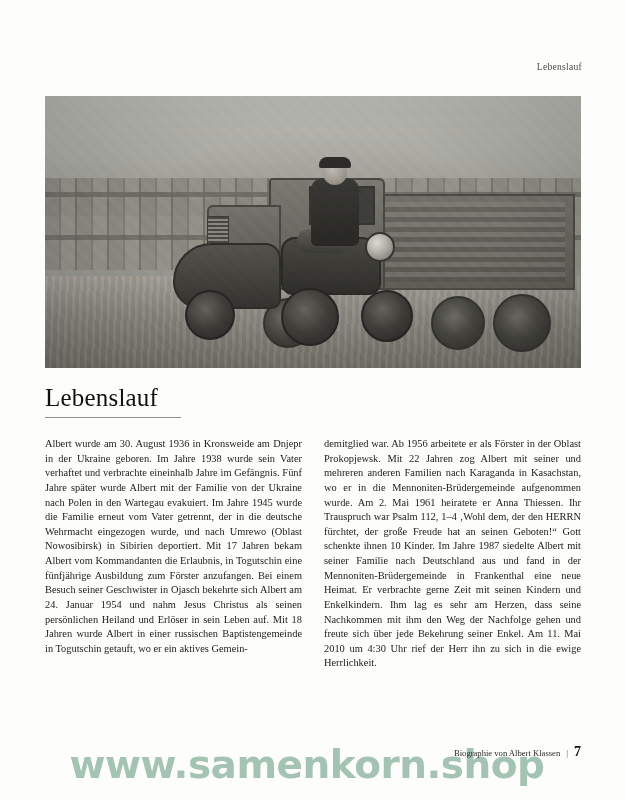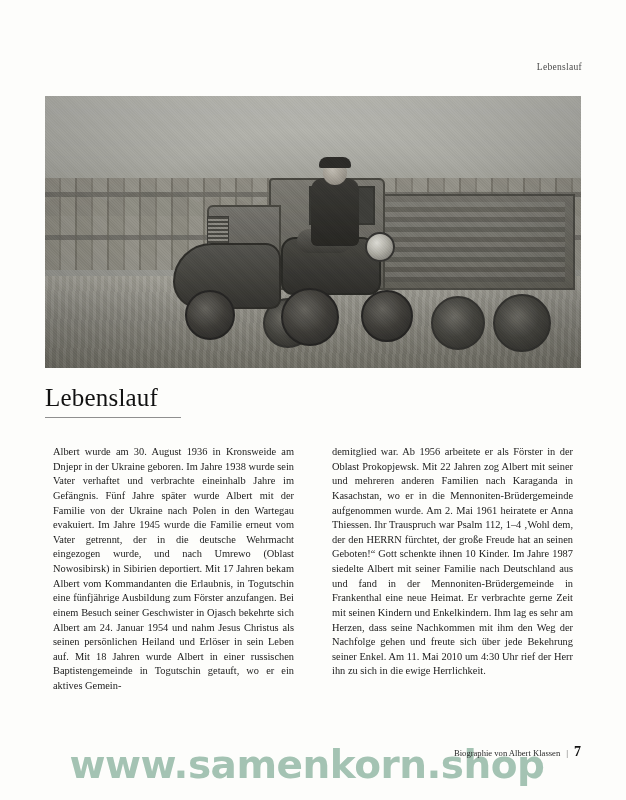--- a/index.html
+++ b/index.html
@@ -252,21 +252,21 @@
     left: 45px;
     top: 437px;
     width: 537px;
     display: flex;
     gap: 22px;
   }
   .col {
     width: 257px;
   }
   .col p {
-    margin: 8px;
+    margin: 0;
     font-size: 10.4px;
     line-height: 14.62px;
     text-align: justify;
     text-justify: inter-word;
     hyphens: auto;
     color: #1b1b1b;
   }
 
   
   .watermark {

